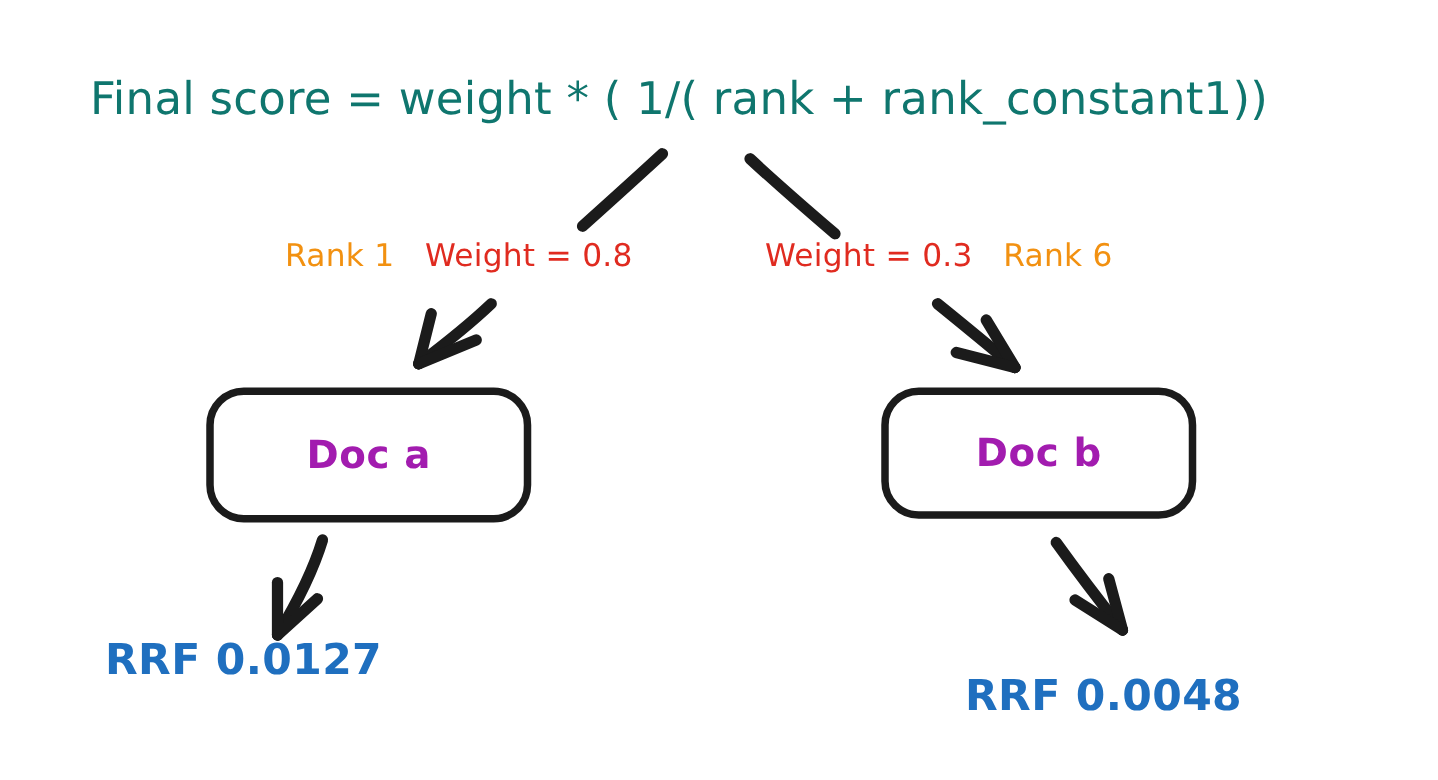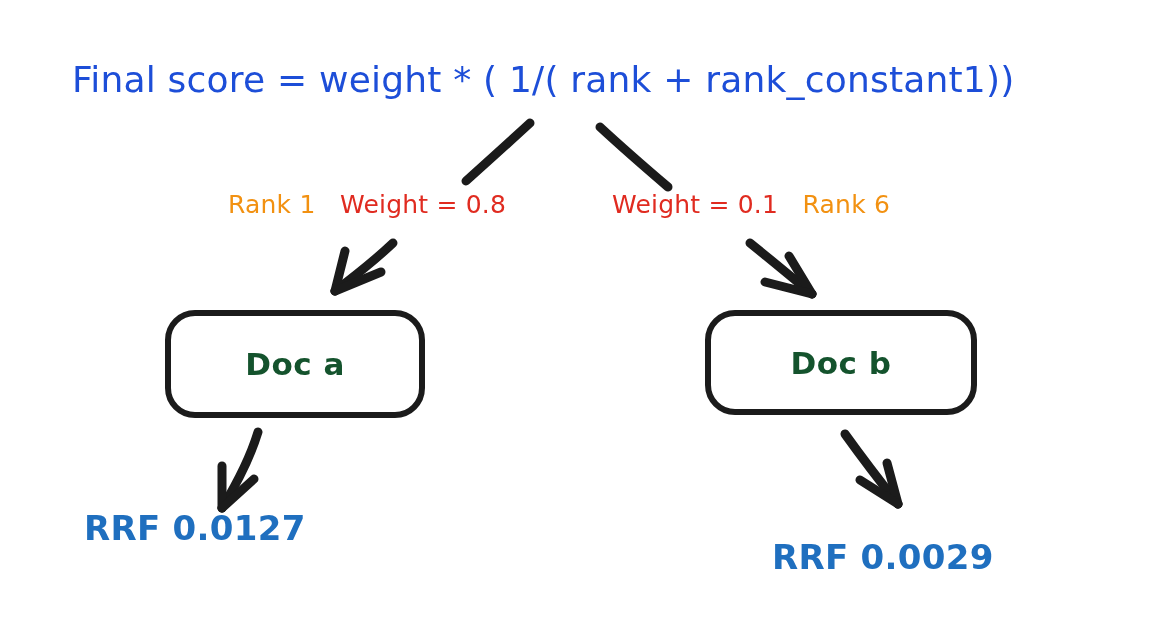--- a/index.html
+++ b/index.html
@@ -30,21 +30,21 @@
     white-space: nowrap;
     font-family: "DejaVu Sans", sans-serif;
     line-height: 1;
   }
 
   
   #formula {
     left: 72px;
     top: 62px;
     font-size: 36px;
-    color: #1d4ed8;
+    color: #0f766e;
     letter-spacing: 0.2px;
     font-weight: 400;
   }
 
   
   .branch-label {
     font-size: 25px;
     font-weight: 400;
     letter-spacing: 0.2px;
   }
@@ -58,25 +58,25 @@
     position: absolute;
     border: 6px solid #1b1b1b;
     border-radius: 30px;
     background: #ffffff;
     box-sizing: border-box;
     display: flex;
     align-items: center;
     justify-content: center;
   }
   #box-a { left: 165px; top: 310px; width: 260px; height: 108px; }
-  #box-b { left: 705px; top: 310px; width: 272px; height: 105px; }
+  #box-b { left: 705px; top: 310px; width: 252px; height: 105px; }
   .doc-label {
     font-size: 31px;
     font-weight: 700;
-    color: #14532d;
+    color: #a21caf;
     letter-spacing: 0.5px;
   }
 
   
   .rrf-label {
     font-size: 34px;
     font-weight: 700;
     color: #1F6FBF;
     letter-spacing: 0.3px;
   }
@@ -115,30 +115,30 @@
 
   <div class="txt" id="formula">Final score = weight * ( 1/( rank + rank_constant1))</div>
 
   <div class="txt branch-label" id="label-left">
     <span class="rank-text">Rank 1</span>
     <span>&nbsp;</span>
     <span class="weight-text">Weight = 0.8</span>
   </div>
 
   <div class="txt branch-label" id="label-right">
-    <span class="weight-text">Weight = 0.1</span>
+    <span class="weight-text">Weight = 0.3</span>
     <span>&nbsp;</span>
     <span class="rank-text">Rank 6</span>
   </div>
 
   <div class="doc-box" id="box-a">
     <span class="doc-label">Doc a</span>
   </div>
 
   <div class="doc-box" id="box-b">
     <span class="doc-label">Doc b</span>
   </div>
 
   <div class="txt rrf-label" id="rrf-left">RRF 0.0127</div>
 
-  <div class="txt rrf-label" id="rrf-right">RRF 0.0029</div>
+  <div class="txt rrf-label" id="rrf-right">RRF 0.0048</div>
 
 </div>
 
 </body></html>

